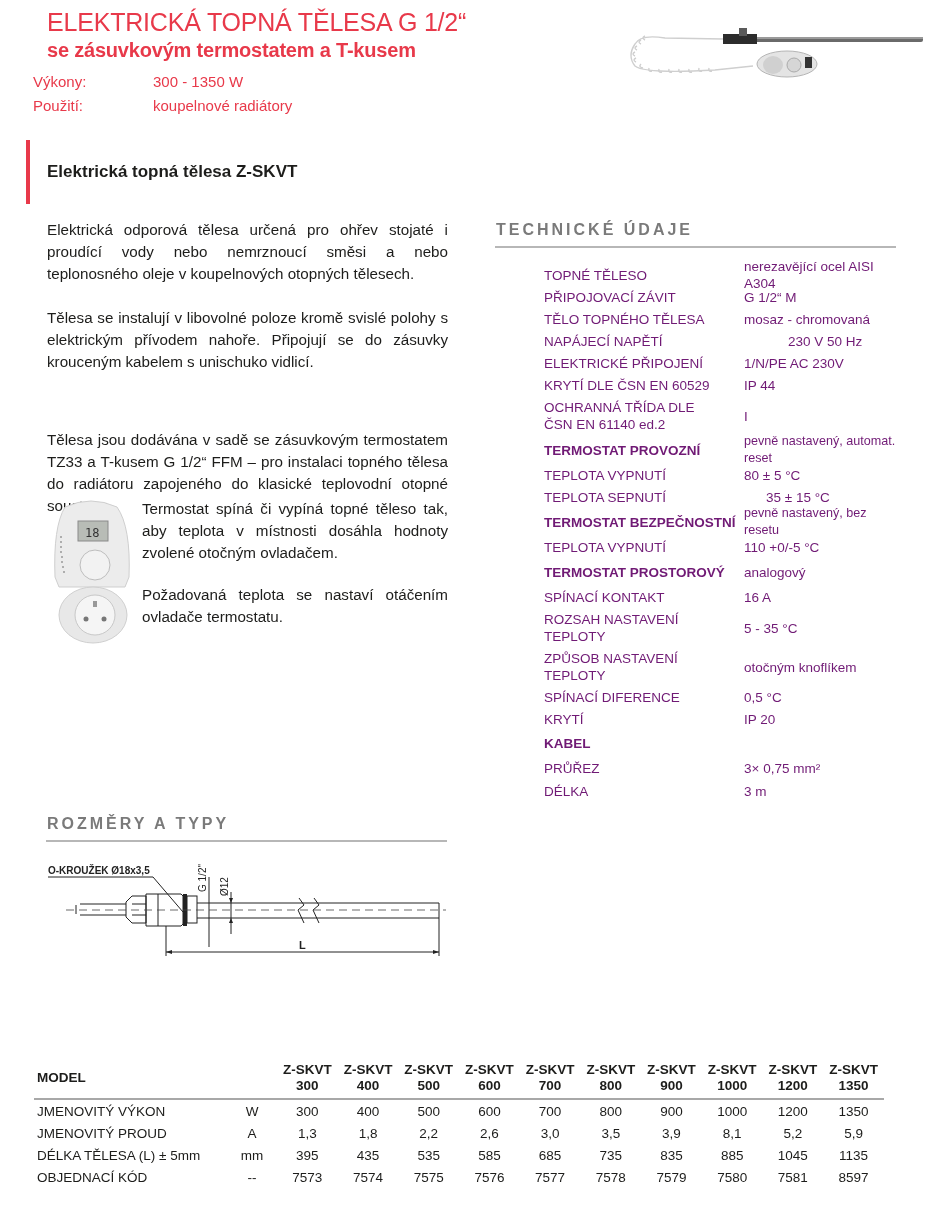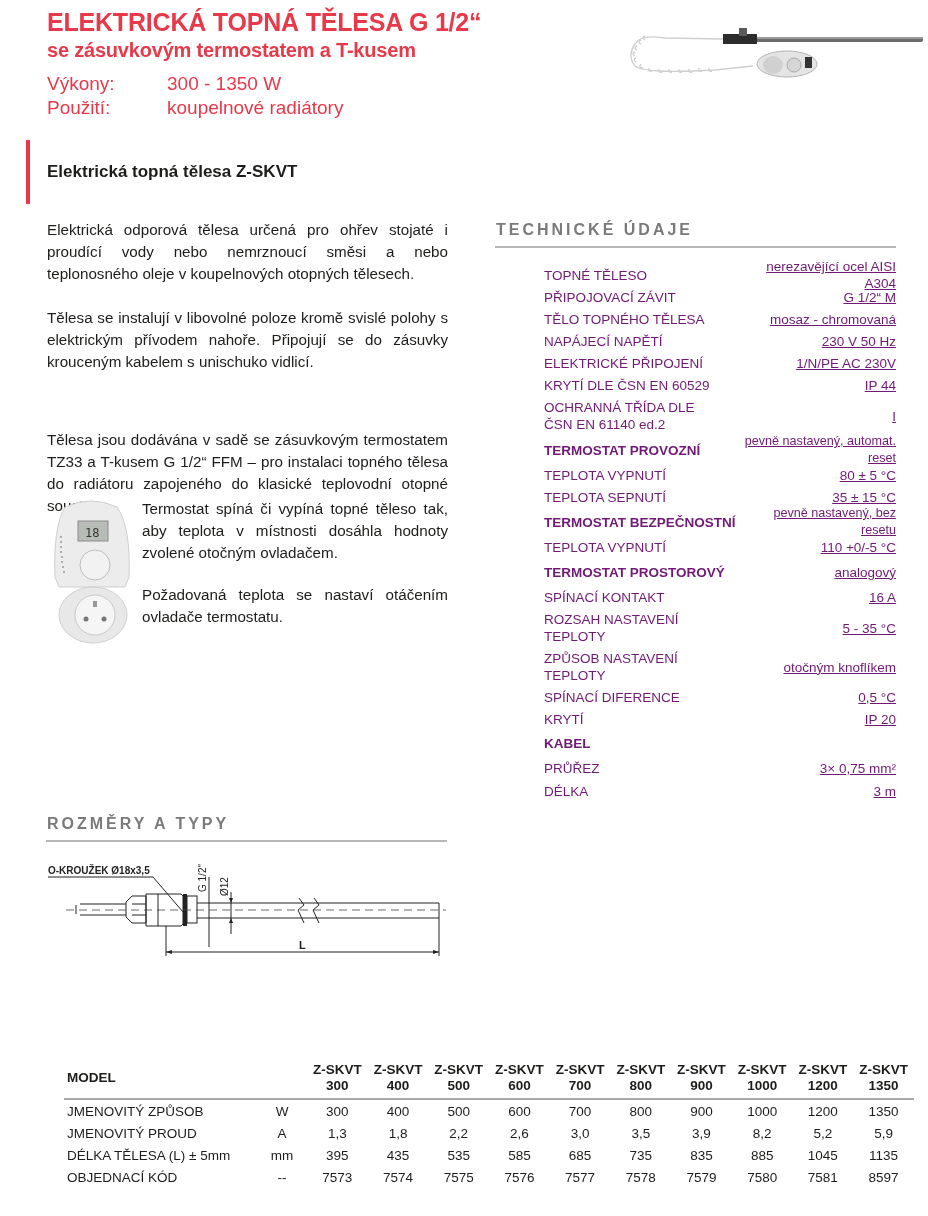--- a/index.html
+++ b/index.html
@@ -1,23 +1,23 @@
 <!DOCTYPE html>
 <html><head>
 <meta charset="utf-8">
 <style>
   html, body { margin: 0; padding: 0; background: #ffffff; }
   body { width: 928px; height: 1216px; position: relative; overflow: hidden;
          font-family: "Liberation Sans", "DejaVu Sans", sans-serif; color: #1d1d1b; }
   .abs { position: absolute; }
 
   
-  .title1 { left: 47px; top: 8px; font-size: 25px; font-weight: bold; color: #e8394a; white-space: nowrap; letter-spacing: -0.2px; }
+  .title1 { left: 47px; top: 8px; font-size: 25px; font-weight: normal; color: #e8394a; white-space: nowrap; letter-spacing: -0.2px; }
   .title2 { left: 47px; top: 39px; font-size: 20px; font-weight: bold; color: #e8394a; white-space: nowrap; letter-spacing: -0.2px; }
-  .meta { left: 47px; font-size: 19px; color: #e8394a; white-space: nowrap; }
+  .meta { left: 33px; font-size: 15px; color: #e8394a; white-space: nowrap; }
   .meta .k { display: inline-block; width: 120px; }
   .meta1 { top: 73px; }
   .meta2 { top: 97px; }
 
   
   .product { left: 605px; top: 8px; width: 320px; height: 80px; }
 
   
   .accent { left: 26px; top: 140px; width: 4px; height: 64px; background: #e8394a; }
   .sec-title { left: 47px; top: 162px; font-size: 17px; font-weight: bold; color: #1d1d1b; white-space: nowrap; }
@@ -36,29 +36,29 @@
   .h-grey { font-size: 16px; font-weight: bold; letter-spacing: 3px; color: #7a7a7a; white-space: nowrap; }
   .h-tech { left: 496px; top: 221px; }
   .rule-tech { left: 495px; top: 246px; width: 401px; height: 2px; background: #b7b7b7; }
   .h-dim { left: 47px; top: 815px; }
   .rule-dim { left: 46px; top: 840px; width: 401px; height: 2px; background: #b7b7b7; }
 
   
   .tech { left: 500px; top: 264px; width: 396px; }
   .trow { display: flex; align-items: center; font-size: 13.5px; color: #701a75; margin-left: 44px; }
   .trow .lbl { width: 200px; line-height: 17px; }
-  .trow .val { flex: 1; text-align: right; line-height: 17px; text-decoration: underline; }
+  .trow .val { flex: 1; text-align: left; line-height: 17px; }
   .trow.bold .lbl { font-weight: bold; }
   .trow.small .val { font-size: 12.6px; }
 
   
   .drawing { left: 46px; top: 852px; width: 410px; height: 110px; }
 
   
-  .models { left: 64px; top: 1062px; width: 850px; border-collapse: collapse; font-size: 13.5px; color: #1d1d1b; }
+  .models { left: 34px; top: 1062px; width: 850px; border-collapse: collapse; font-size: 13.5px; color: #1d1d1b; }
   .models th { font-weight: bold; font-size: 13.5px; line-height: 16px; padding: 0 0 4px 0; text-align: center; vertical-align: bottom; }
   .models th.first { text-align: left; vertical-align: middle; padding-left: 3px; }
   .models thead tr { border-bottom: 2px solid #a8a8a8; }
   .models td { text-align: center; height: 22px; padding: 0; }
   .models td.first { text-align: left; padding-left: 3px; white-space: nowrap; }
 </style>
 </head>
 <body>
 
 <div class="abs title1">ELEKTRICKÁ TOPNÁ TĚLESA G 1/2“</div>
@@ -155,21 +155,21 @@
       <div class="val">I</div>
     </div>
     <div class="trow bold small" style="height: 28px;">
       <div class="lbl">TERMOSTAT PROVOZNÍ</div>
       <div class="val">pevně nastavený, automat. reset</div>
     </div>
     <div class="trow" style="height: 22px;">
       <div class="lbl">TEPLOTA VYPNUTÍ</div>
       <div class="val">80 ± 5 °C</div>
     </div>
-    <div class="trow" style="height: 22px;">
+    <div class="trow" style="height: 22px; gap: 22px;">
       <div class="lbl">TEPLOTA SEPNUTÍ</div>
       <div class="val">35 ± 15 °C</div>
     </div>
     <div class="trow bold small" style="height: 28px;">
       <div class="lbl">TERMOSTAT BEZPEČNOSTNÍ</div>
       <div class="val">pevně nastavený, bez resetu</div>
     </div>
     <div class="trow" style="height: 22px;">
       <div class="lbl">TEPLOTA VYPNUTÍ</div>
       <div class="val">110 +0/-5 °C</div>
@@ -304,21 +304,21 @@
           <div>1200</div>
         </th>
         <th>
           <div>Z-SKVT</div>
           <div>1350</div>
         </th>
       </tr>
   </thead>
   <tbody id="models-body">
       <tr>
-        <td class="first">JMENOVITÝ ZPŮSOB</td>
+        <td class="first">JMENOVITÝ VÝKON</td>
         <td>W</td>
         <td>300</td>
         <td>400</td>
         <td>500</td>
         <td>600</td>
         <td>700</td>
         <td>800</td>
         <td>900</td>
         <td>1000</td>
         <td>1200</td>
@@ -327,21 +327,21 @@
       <tr>
         <td class="first">JMENOVITÝ PROUD</td>
         <td>A</td>
         <td>1,3</td>
         <td>1,8</td>
         <td>2,2</td>
         <td>2,6</td>
         <td>3,0</td>
         <td>3,5</td>
         <td>3,9</td>
-        <td>8,2</td>
+        <td>8,1</td>
         <td>5,2</td>
         <td>5,9</td>
       </tr>
       <tr>
         <td class="first">DÉLKA TĚLESA (L) ± 5mm</td>
         <td>mm</td>
         <td>395</td>
         <td>435</td>
         <td>535</td>
         <td>585</td>

